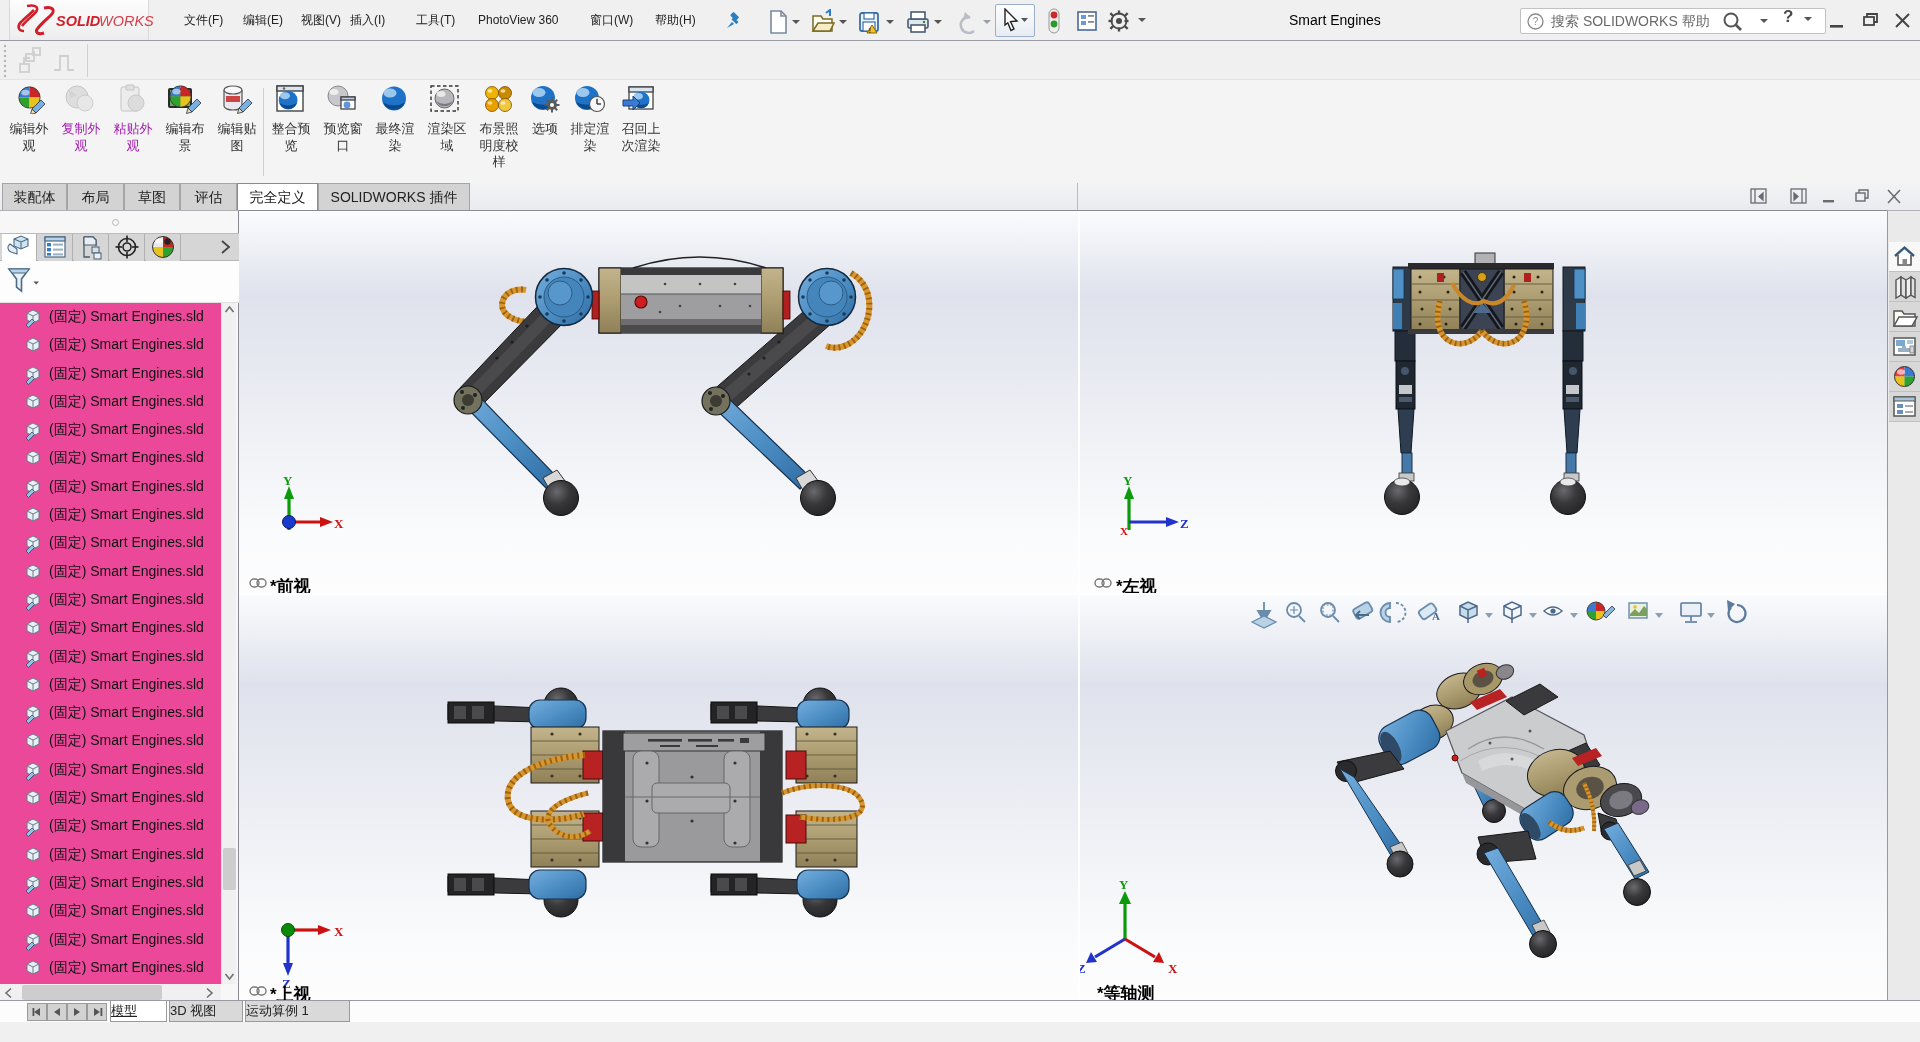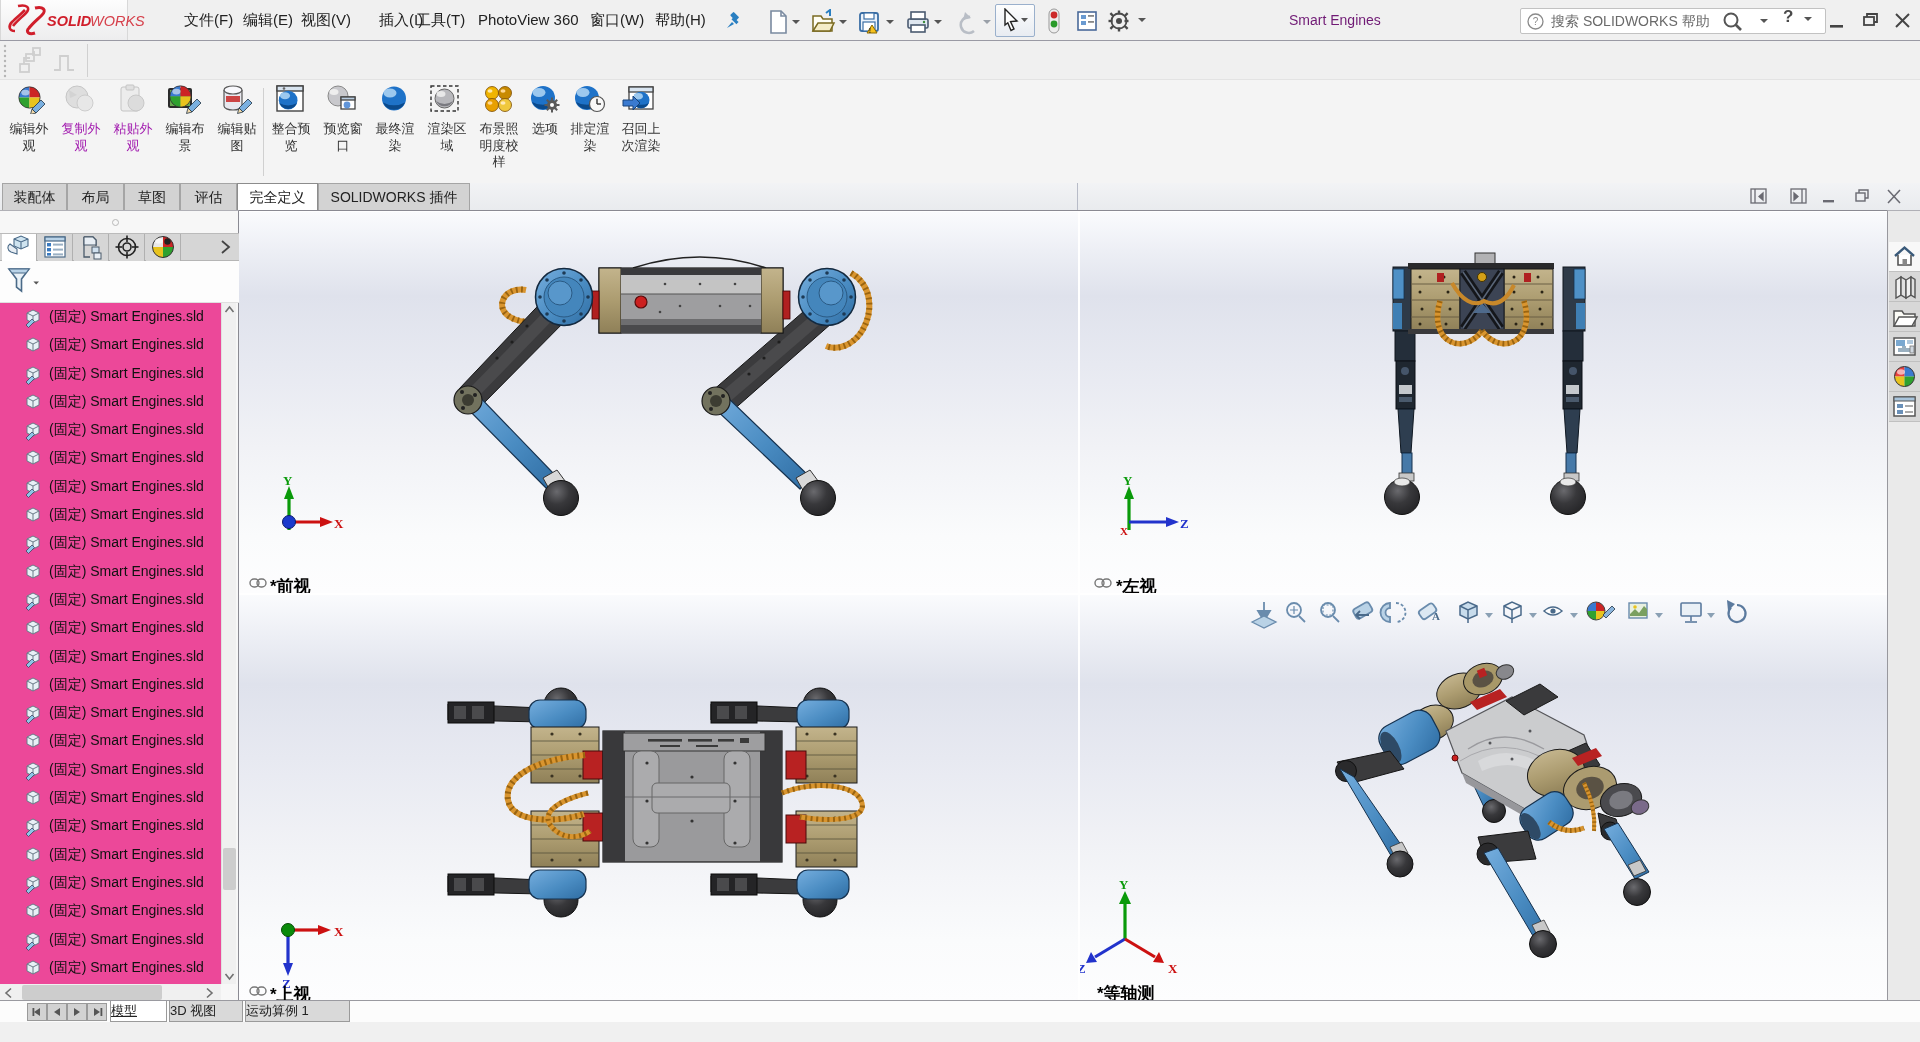--- a/index.html
+++ b/index.html
@@ -1,22 +1,22 @@
 <!DOCTYPE html>
 <html><head><meta charset="utf-8">
 <style>
 *{margin:0;padding:0;box-sizing:border-box}
 html,body{width:1920px;height:1042px;overflow:hidden;font-family:"Liberation Sans",sans-serif;background:#f0f0f0}
 .abs{position:absolute}
 #root{position:relative;width:1920px;height:1042px}
 
 #titlebar{position:absolute;left:0;top:0;width:1920px;height:41px;background:#f0f0f0;border-bottom:1px solid #9a9aa4}
-#logo{position:absolute;left:0;top:0;width:128px;height:40px;background:linear-gradient(#fdfdfd,#ededee);border-left:1px solid #d8d8d8;border-right:1px solid #d8d8d8}
-.menu{position:absolute;top:0;height:40px;line-height:40px;font-size:15px;color:#222}
-#wintitle{position:absolute;top:0;height:40px;line-height:40px;font-size:14px;color:#701a75}
+#logo{position:absolute;left:9px;top:0;width:140px;height:40px;background:linear-gradient(#fdfdfd,#ededee);border-left:1px solid #d8d8d8;border-right:1px solid #d8d8d8}
+.menu{position:absolute;top:0;height:40px;line-height:40px;font-size:12px;color:#222}
+#wintitle{position:absolute;top:0;height:40px;line-height:40px;font-size:14px;color:#000000}
 
 #search{position:absolute;left:1520px;top:8px;width:306px;height:26px;background:#fff;border:1px solid #c2c2c2;border-radius:2px}
 
 #row2{position:absolute;left:0;top:41px;width:1920px;height:39px;background:#f0f0f0;border-bottom:1px solid #e3e3e3}
 
 #cmd{position:absolute;left:0;top:80px;width:1920px;height:103px;background:#f4f4f4}
 .cbtn{position:absolute;top:4px;width:52px;text-align:center}
 .cbtn .lbl{font-size:13px;color:#333;line-height:16.5px;margin-top:3px}
 .cbtn .lbl.dis{color:#a21caf}
 
@@ -62,21 +62,21 @@
       <path d="M17 6 C26 4 30 8 25 13 C21 17 15 22 12 26" stroke-width="2.6"></path>
       <path d="M34 8 C42 6 46 10 41 15 C37 19 31 24 28 28 C24 32 28 35 34 33" stroke-width="3"></path>
     </g>
     <text x="46" y="26" font-size="14.5" font-weight="bold" font-style="italic" fill="#d01e2b" font-family="Liberation Sans">SOLID</text>
     <text x="89" y="26" font-size="14.5" font-style="italic" fill="#d6404b" font-family="Liberation Sans">WORKS</text>
    </svg>
   </div>
   <div class="menu" style="left:184px">文件(F)</div>
   <div class="menu" style="left:243px">编辑(E)</div>
   <div class="menu" style="left:301px">视图(V)</div>
-  <div class="menu" style="left:379px">插入(I)</div>
+  <div class="menu" style="left:350px">插入(I)</div>
   <div class="menu" style="left:416px">工具(T)</div>
   <div class="menu" style="left:478px">PhotoView 360</div>
   <div class="menu" style="left:590px">窗口(W)</div>
   <div class="menu" style="left:655px">帮助(H)</div>
   <svg class="abs" style="left:724px;top:12px" width="18" height="18" viewBox="0 0 18 18">
         <g fill="#2a7fc1">
           <rect x="7" y="2" width="8" height="5" rx="1" transform="rotate(45 11 4)"></rect>
           <rect x="8" y="7" width="7" height="3" transform="rotate(45 11 8)"></rect>
           <path d="M8 10 L10 12 L3 16 Z"></path>
         </g>

